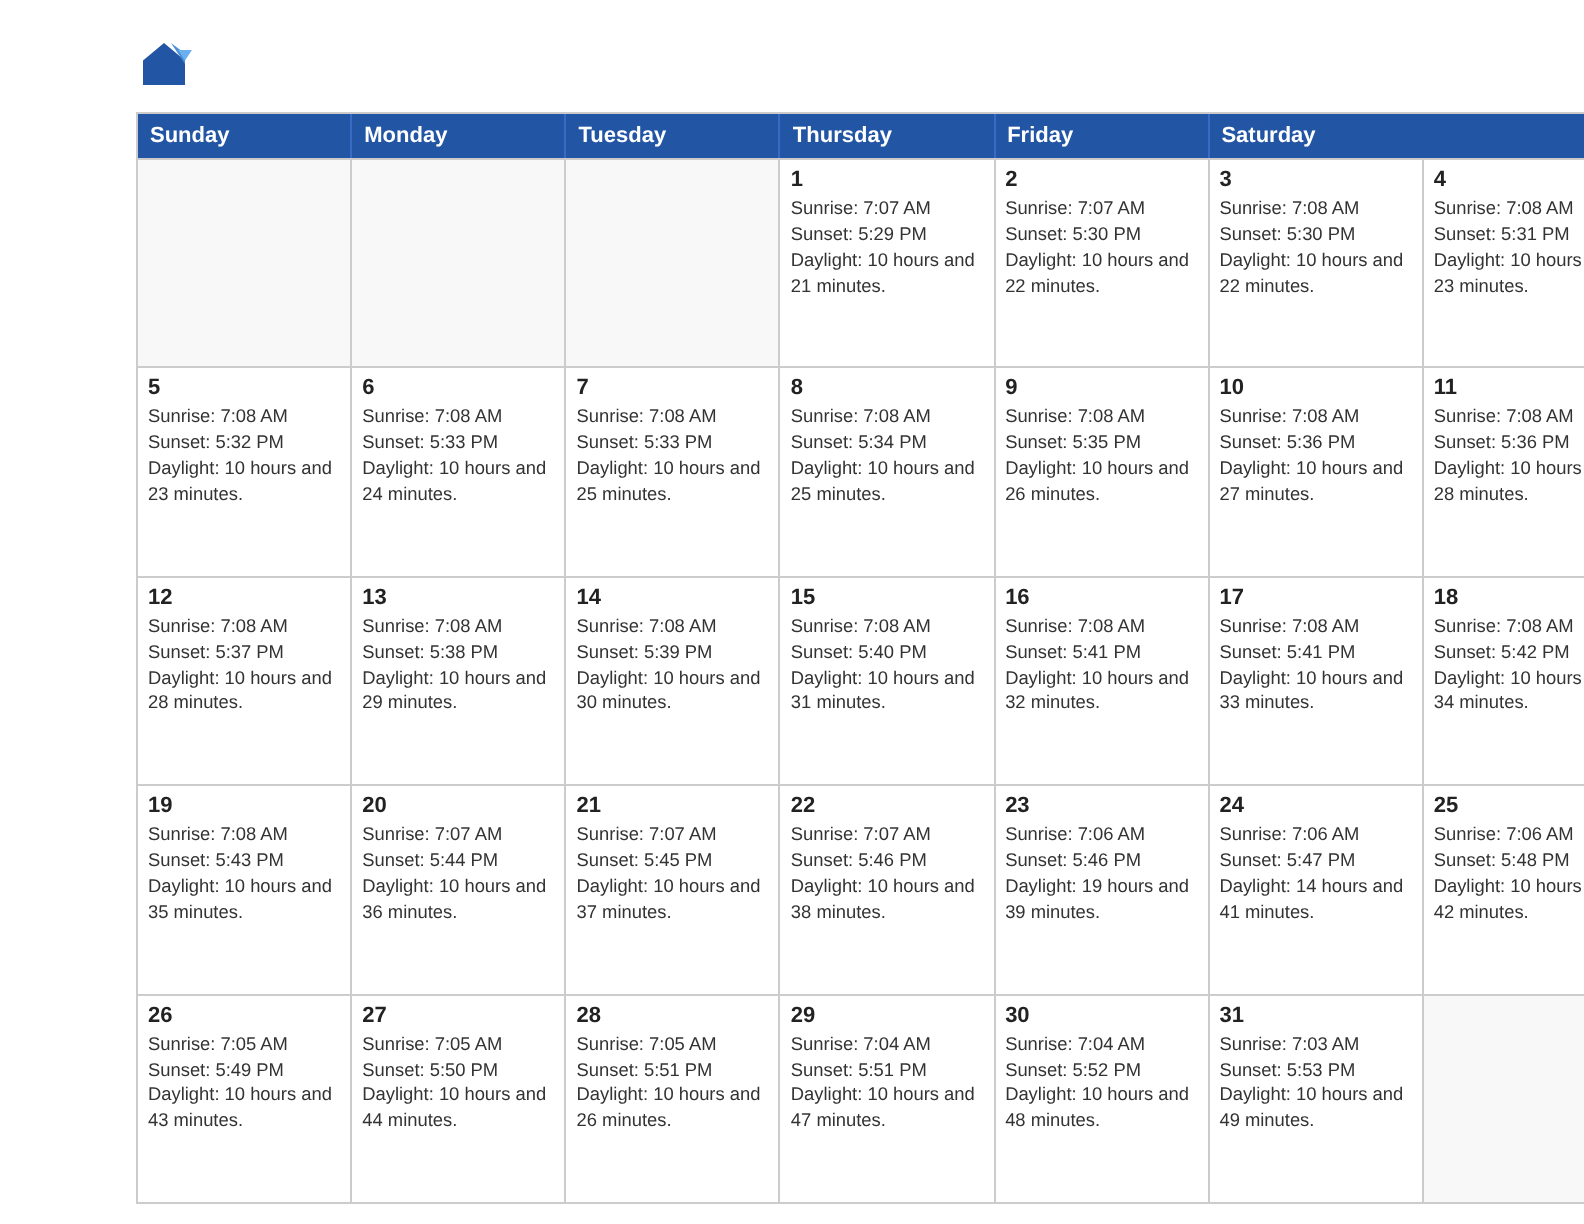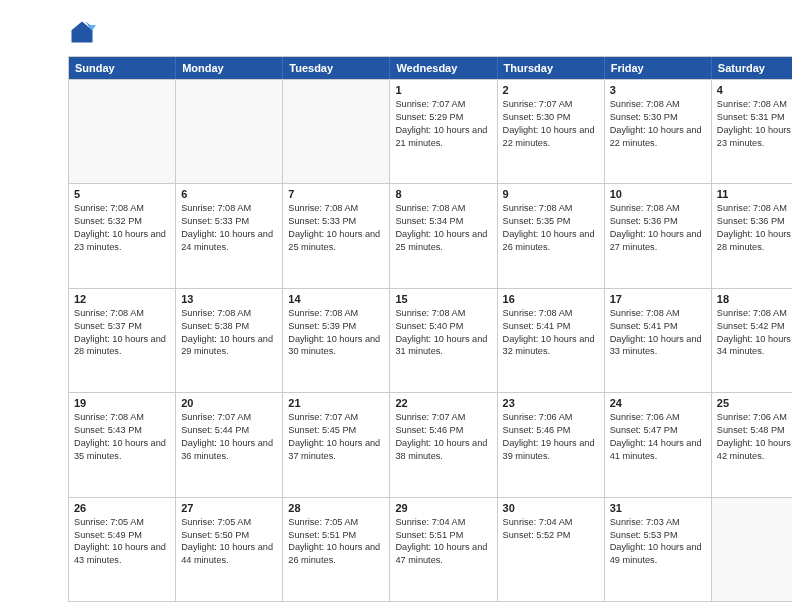--- a/index.html
+++ b/index.html
@@ -126,21 +126,20 @@
       <div class="cal-title"></div>
       <div class="cal-subtitle"></div>
     </div>
   </div>
 
   <div class="calendar">
     <div class="cal-header-row">
     <div class="cal-header-cell">Sunday</div>
         <div class="cal-header-cell">Monday</div>
         <div class="cal-header-cell">Tuesday</div>
-        <div class="cal-header-cell">Wednesday</div>
         <div class="cal-header-cell">Thursday</div>
         <div class="cal-header-cell">Friday</div>
         <div class="cal-header-cell">Saturday</div>
       </div>
     <div class="cal-body">
     <div class="cal-row">
           <div class="cal-cell empty"></div>
           <div class="cal-cell empty"></div>
           <div class="cal-cell empty"></div>
           <div class="cal-cell">
@@ -322,20 +321,21 @@
           <div class="cal-cell">
             <div class="day-num">29</div>
             <div class="cell-line">Sunrise: 7:04 AM</div>
             <div class="cell-line">Sunset: 5:51 PM</div>
             <div class="cell-line">Daylight: 10 hours and 47 minutes.</div>
           </div>
           <div class="cal-cell">
             <div class="day-num">30</div>
             <div class="cell-line">Sunrise: 7:04 AM</div>
             <div class="cell-line">Sunset: 5:52 PM</div>
+            <div class="cell-line">Daylight: 10 hours and 48 minutes.</div>
           </div>
           <div class="cal-cell">
             <div class="day-num">31</div>
             <div class="cell-line">Sunrise: 7:03 AM</div>
             <div class="cell-line">Sunset: 5:53 PM</div>
             <div class="cell-line">Daylight: 10 hours and 49 minutes.</div>
           </div>
           <div class="cal-cell empty"></div>
         </div>
       </div>

